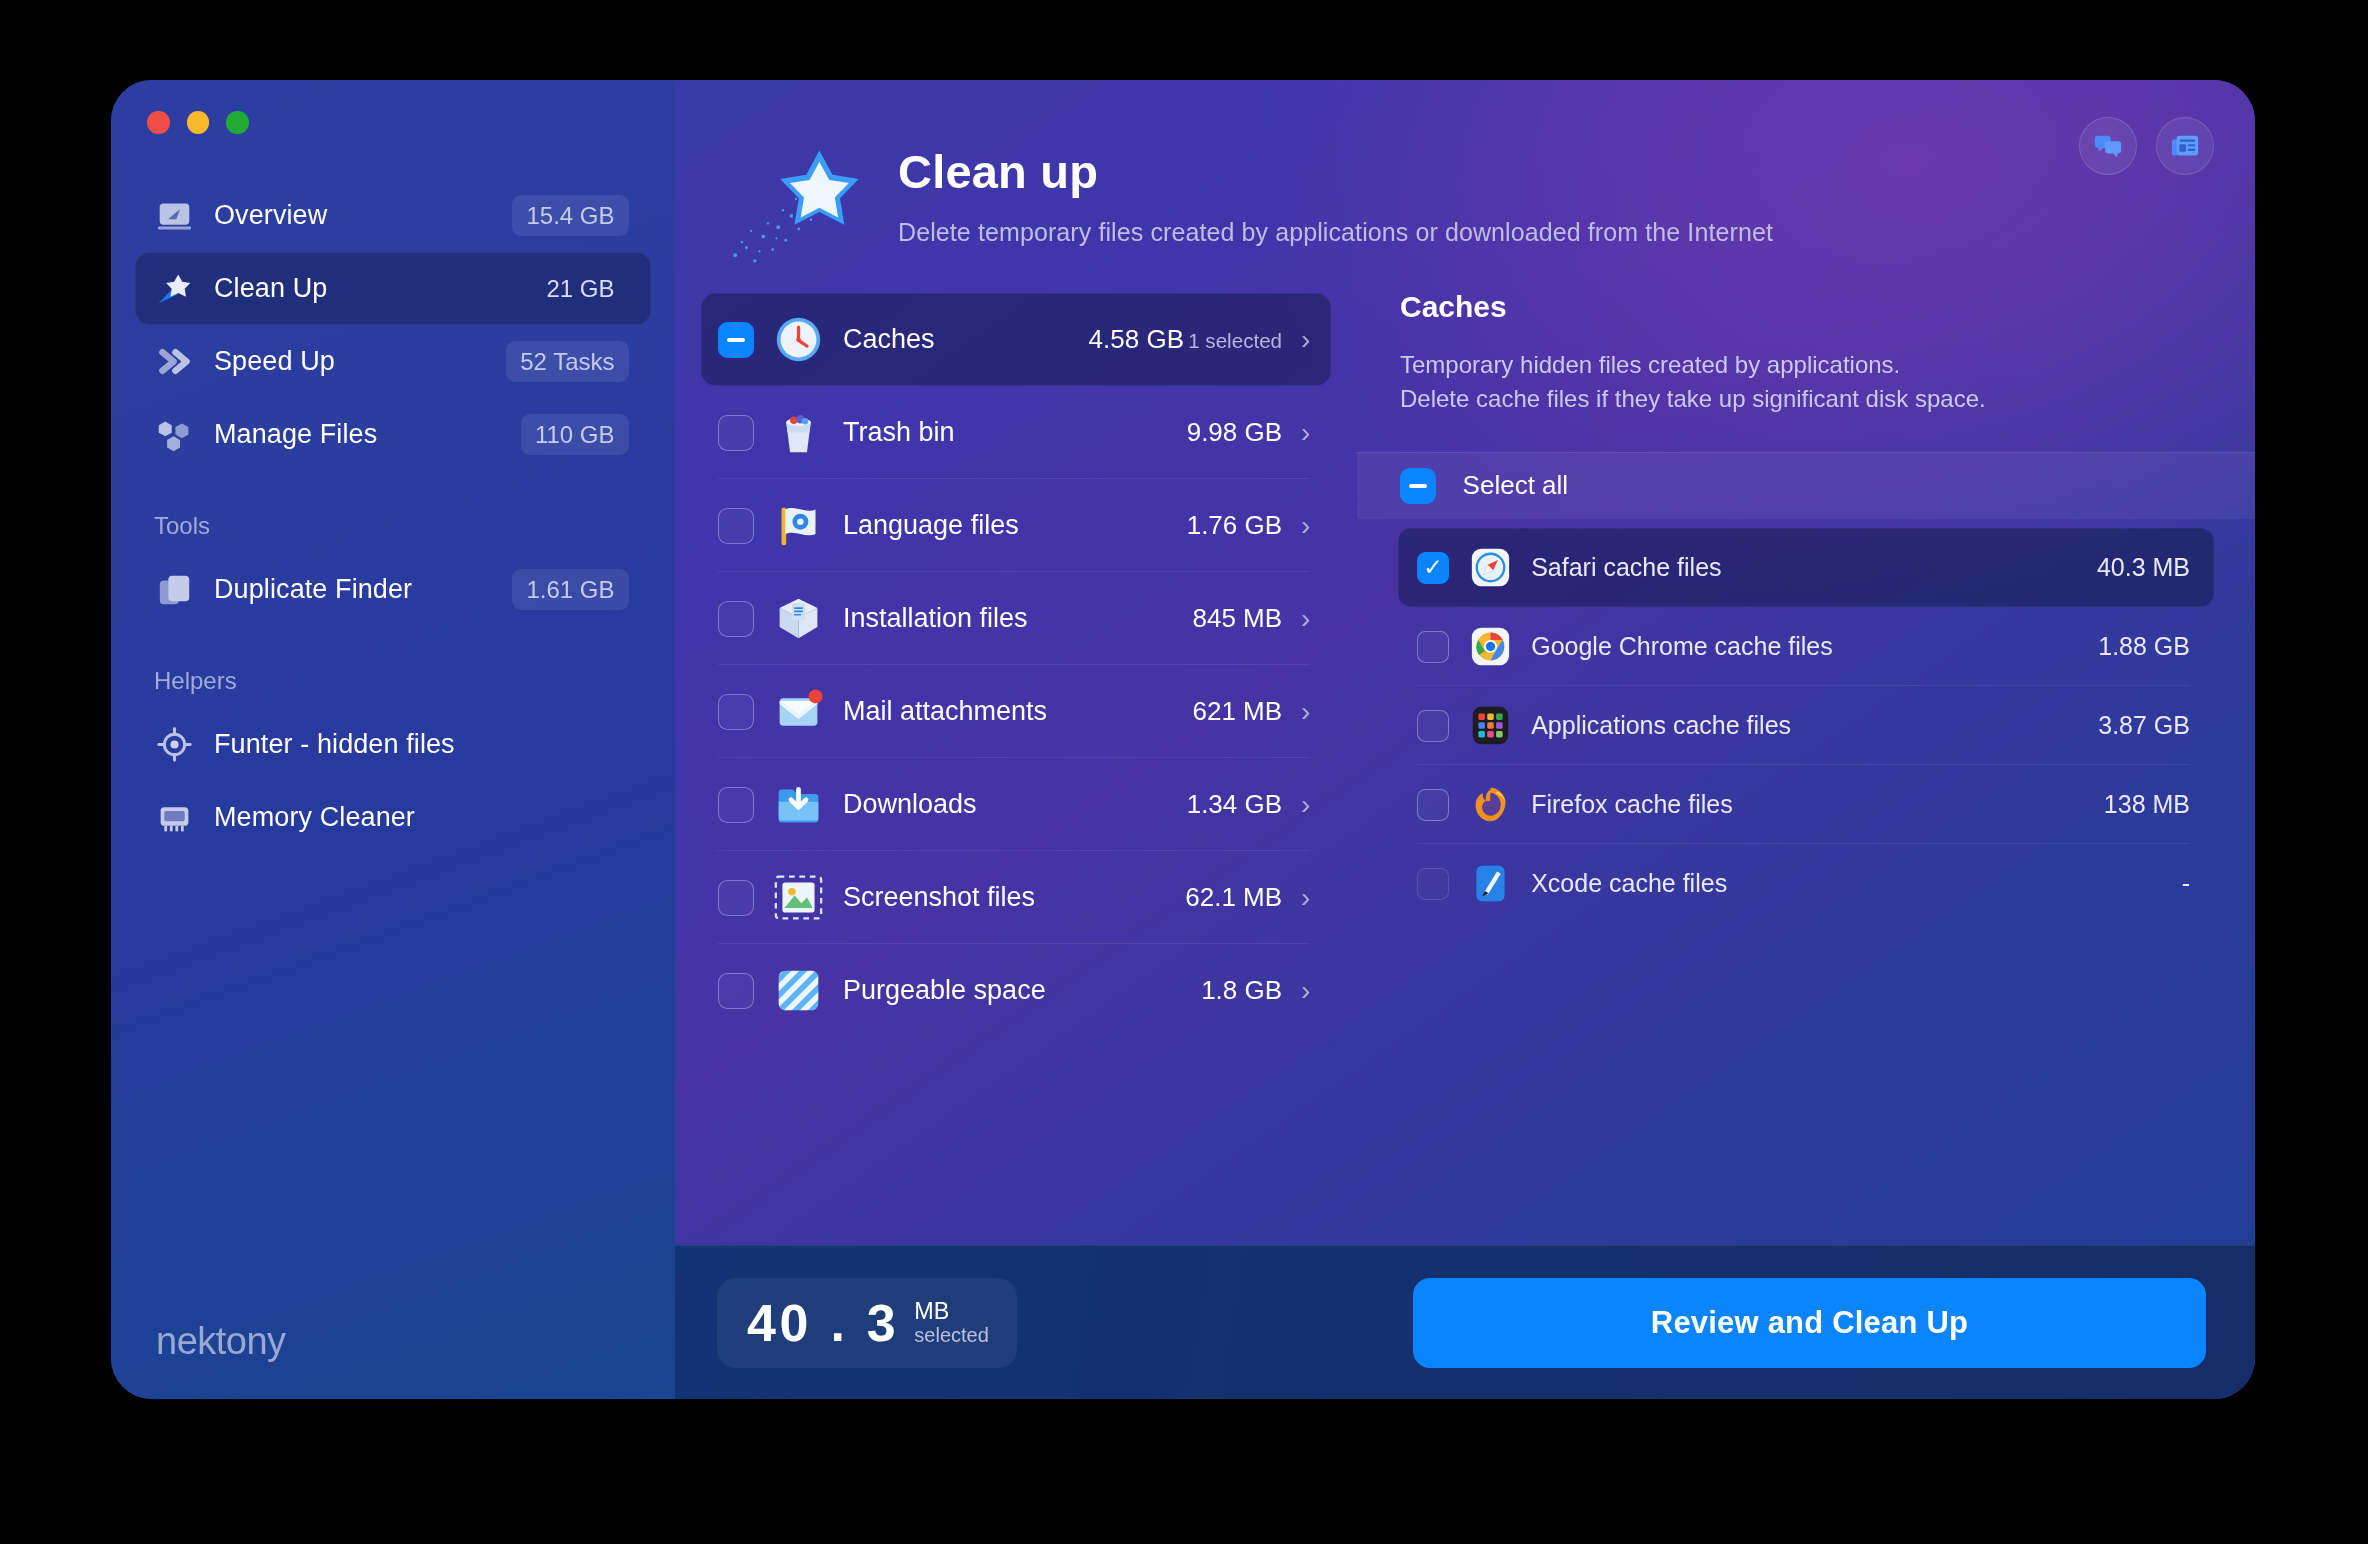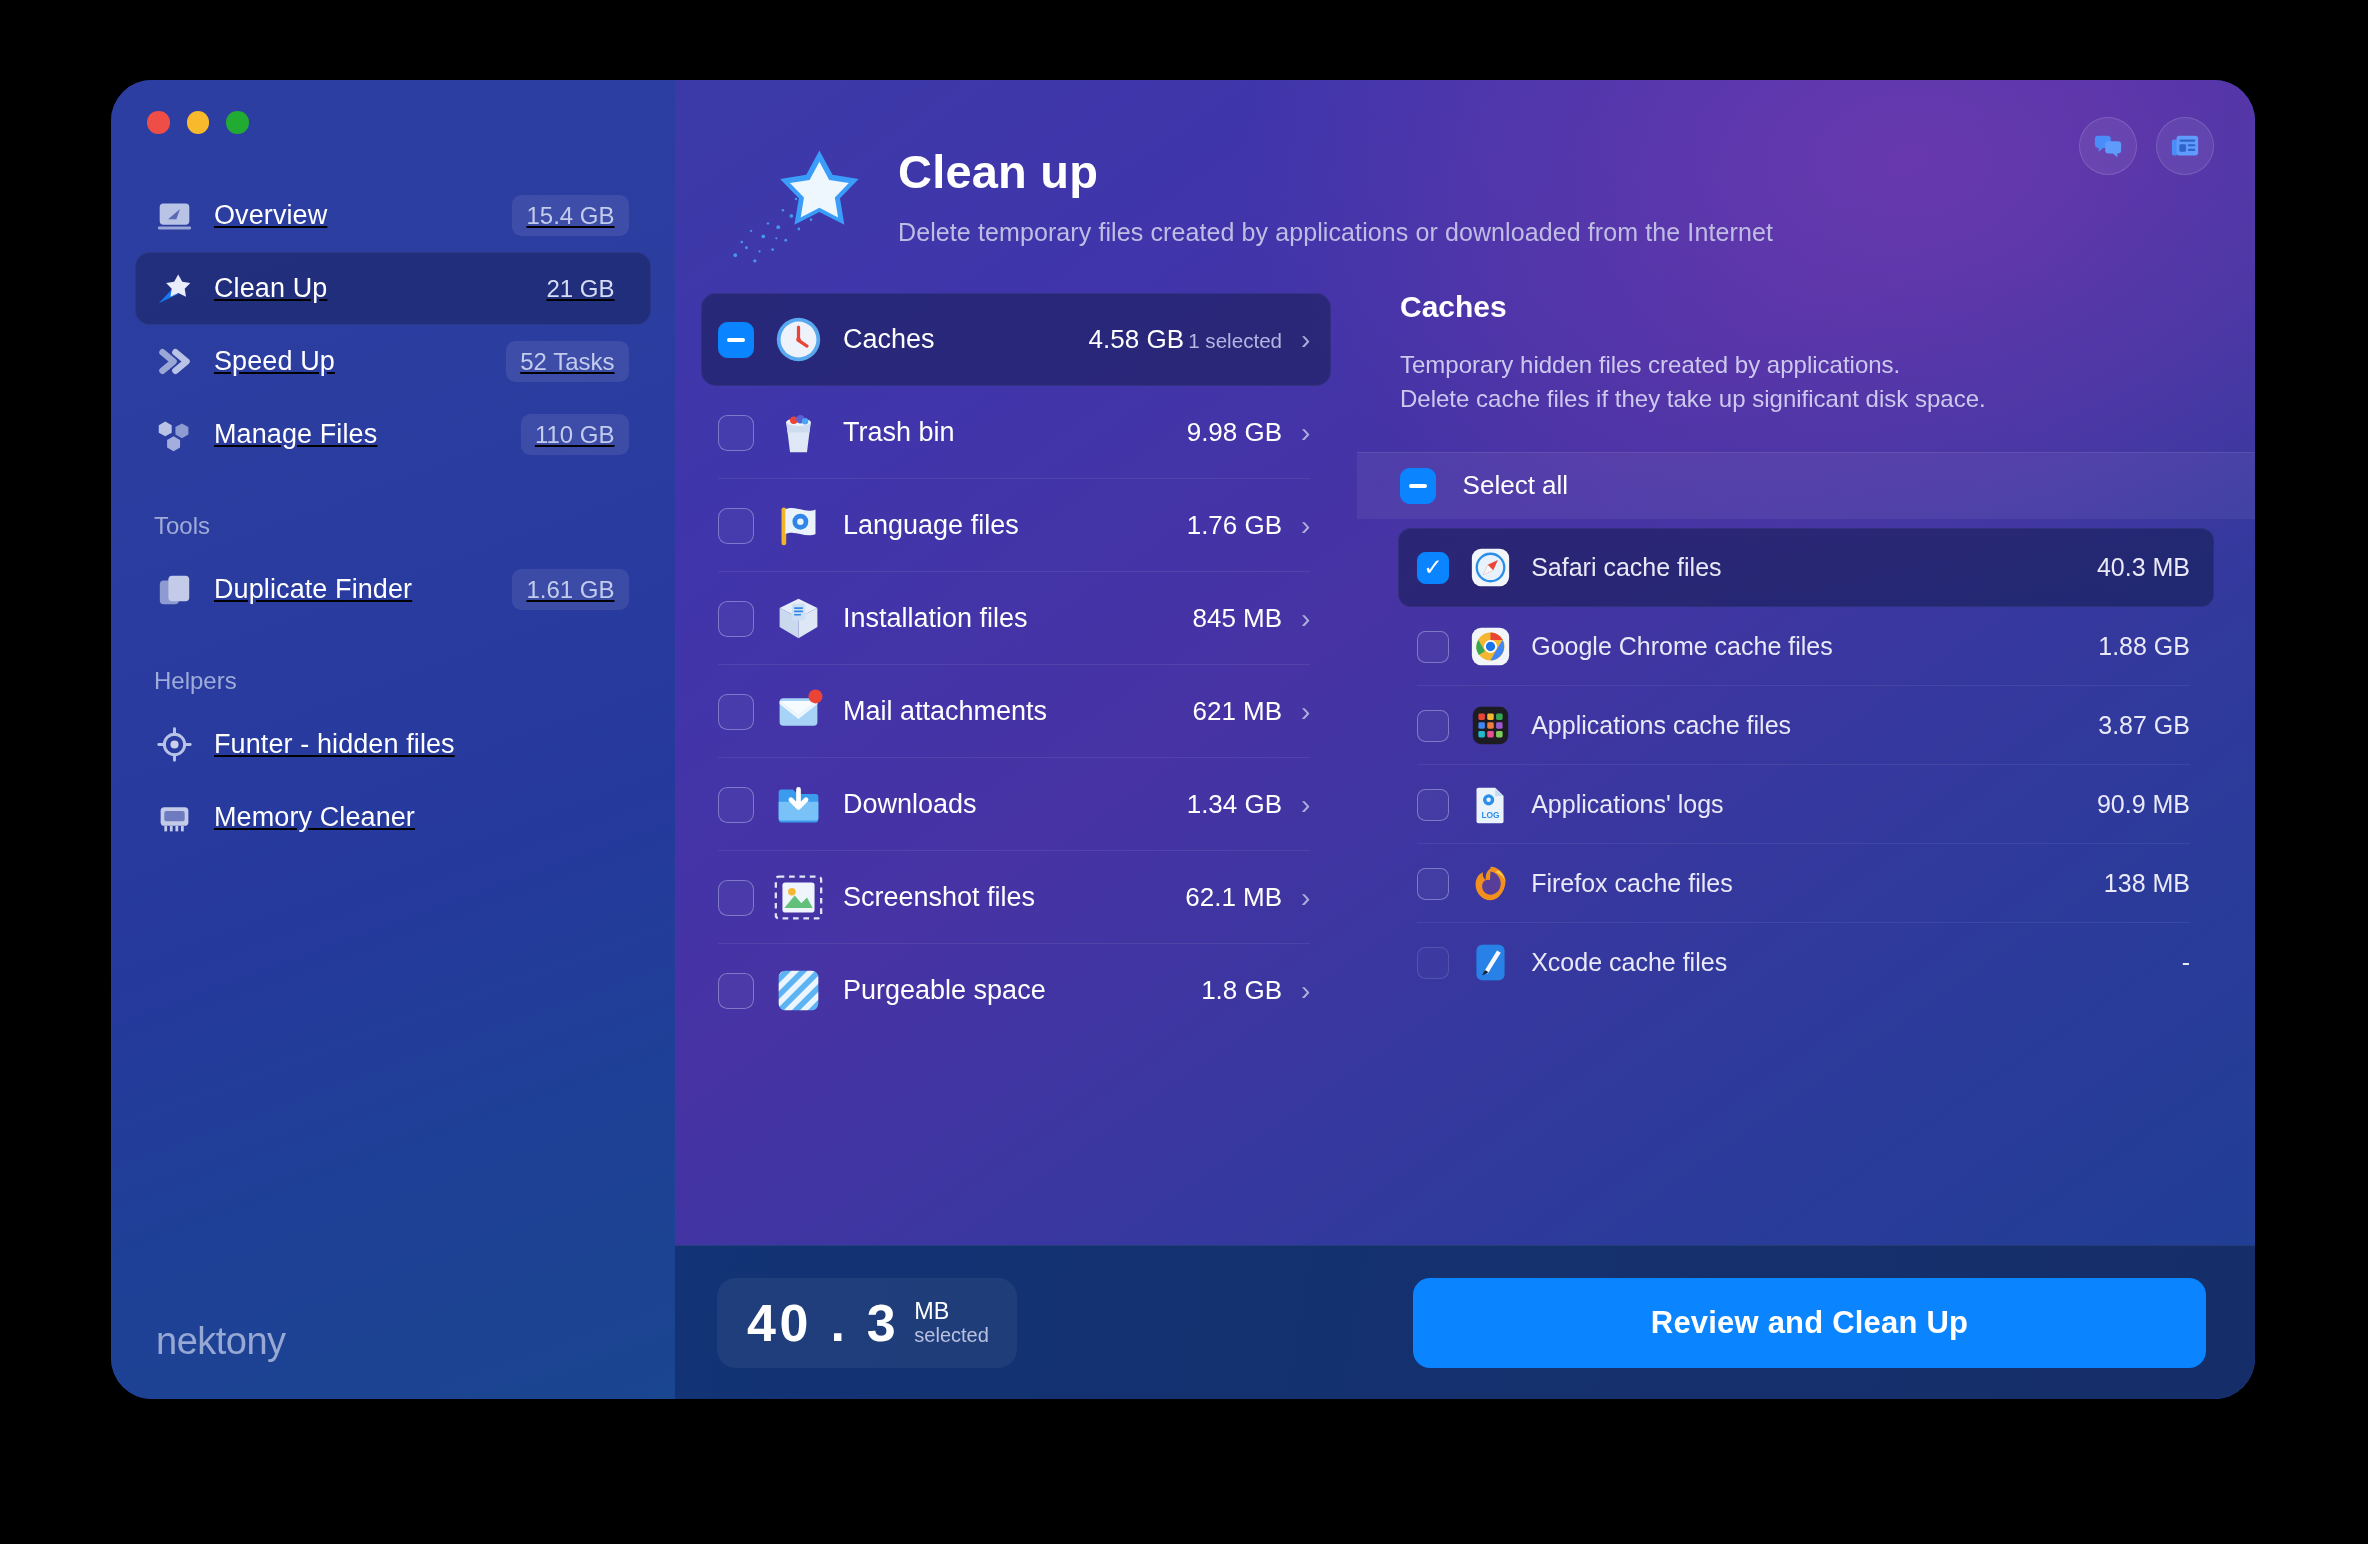--- a/index.html
+++ b/index.html
@@ -39,21 +39,20 @@
   .tl.yellow { background: #f8ba2c; }
   .tl.green { background: #22ab33; }
 
   .nav-list { margin-top: 99px; padding: 0 24px; }
   .nav-item {
     display: flex; align-items: center;
     height: 73px;
     padding: 0 22.5px 0 19px;
     border-radius: 15px;
     position: relative;
-    text-decoration: underline;
   }
   .nav-item.active {
     background: rgba(18,26,74,0.42);
     box-shadow: inset 0 0 0 0.9px rgba(140,160,235,0.10);
   }
   .nav-icon {
     width: 41px; height: 41px;
     flex: 0 0 41px;
     margin-right: 19px;
     display: flex; align-items: center; justify-content: center;
@@ -670,34 +669,20 @@
                   <rect x="9" y="28" width="7" height="7" rx="1.6" fill="#22b8cf"></rect>
                   <rect x="18.5" y="28" width="7" height="7" rx="1.6" fill="#e94f8a"></rect>
                   <rect x="28" y="28" width="7" height="7" rx="1.6" fill="#7ecb5c"></rect>
                 </g>
               </svg>
             </span>
             <span class="file-label">Applications cache files</span>
             <span class="file-size">3.87 GB</span>
           </div>
 
-          <div class="file-row">
-            <span class="cbox"></span>
-            <span class="file-icon">
-              <svg width="41" height="41" viewBox="0 0 44 44">
-                <path d="M9 4 h18 l9 9 v27 a2 2 0 0 1 -2 2 h-25 a2 2 0 0 1 -2-2 v-34 a2 2 0 0 1 2-2 Z" fill="#eaf3fc"></path>
-                <path d="M27 4 l9 9 h-9 Z" fill="#c6dcf2"></path>
-                <circle cx="20" cy="17" r="6" fill="#2a8ee8"></circle>
-                <circle cx="20" cy="17" r="2.4" fill="#eaf3fc"></circle>
-                <text x="22" y="36" font-family="Liberation Sans, sans-serif" font-size="9" font-weight="bold" fill="#2a8ee8" text-anchor="middle">LOG</text>
-              </svg>
-            </span>
-            <span class="file-label">Applications' logs</span>
-            <span class="file-size">90.9 MB</span>
-          </div>
 
           <div class="file-row">
             <span class="cbox"></span>
             <span class="file-icon">
               <svg width="41" height="41" viewBox="0 0 44 44">
                 <path d="M22 4 c8 0 15 7 16 14 c1 9 -6 22 -16 22 c-9 0 -16 -8 -16 -17 c0 -8 5 -12 8 -13 c-1 4 1 7 3 8 c-1 -7 3 -12 8 -14 c-2 3 -1 5 1 6 c3 2 4 5 3 8 c3 -2 4 -6 2 -9 c3 2 5 5 5 9 c0 6 -5 10 -10 10 c-4 0 -7 -3 -7 -6 c0 -3 2 -5 4 -5" fill="#f2901e"></path>
                 <path d="M22 9 c6 1 11 6 11 13 c0 7 -5 12 -11 12 c-5 0 -9 -4 -9 -9 c0 -4 3 -7 6 -7 c3 0 5 2 5 4 c0 2 -1 3 -3 3" fill="#583e99"></path>
                 <path d="M30 8 c4 2 7 7 8 12 c-2 -5 -6 -9 -11 -10 Z" fill="#f8d04a"></path>
               </svg>
             </span>

